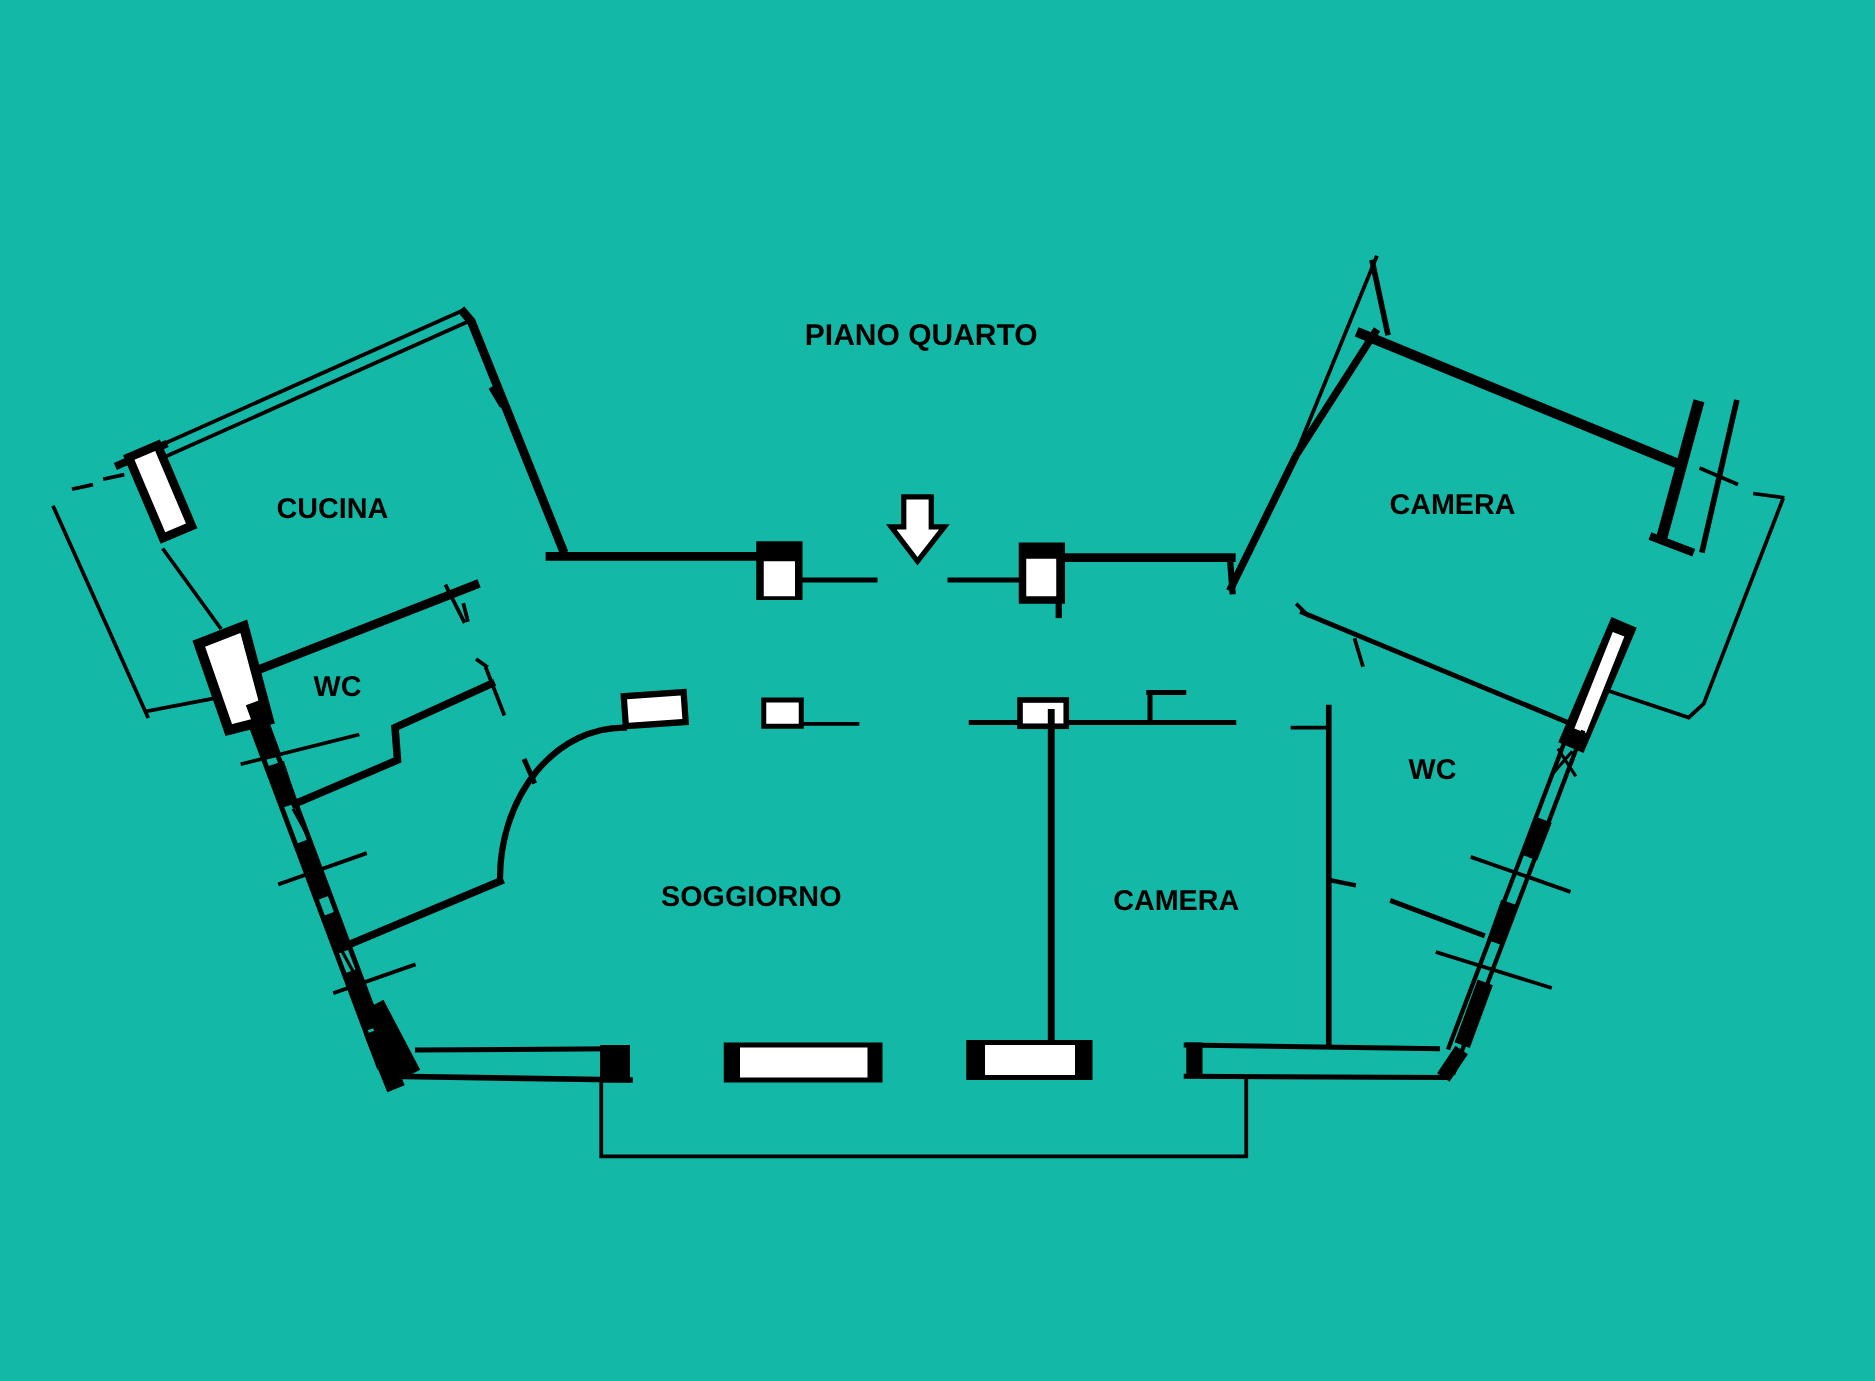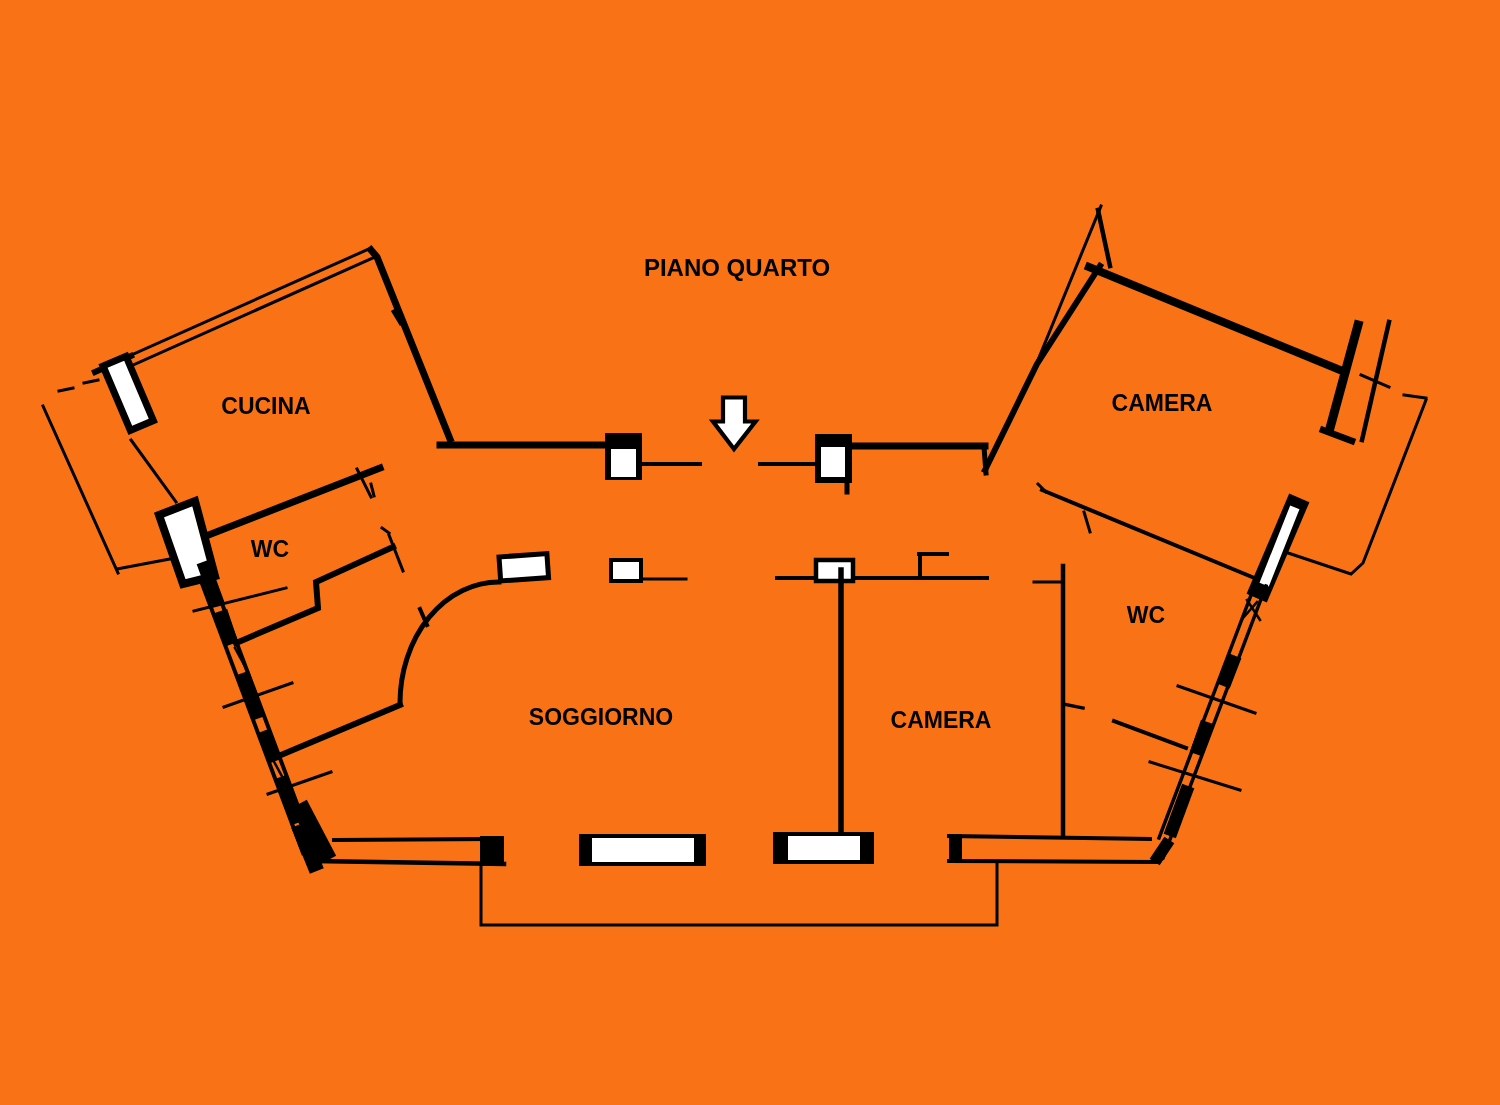--- a/index.html
+++ b/index.html
@@ -1,16 +1,16 @@
 <!DOCTYPE html>
 <html><head>
 <meta charset="utf-8">
 <style>
 html,body{margin:0;padding:0;background:#fff;}
-.page{position:relative;width:1500px;height:1105px;background:#f97316;overflow:hidden;}
+.page{position:relative;width:1500px;height:1105px;background:#14b8a6;overflow:hidden;}
 svg{position:absolute;left:0;top:0;}
 text{font-family:"Liberation Sans",sans-serif;font-weight:bold;fill:#000;}
 </style>
 </head>
 <body>
 <div class="page">
 <svg width="1500" height="1105" viewBox="0 0 1500 1105">
 <g stroke="#000" fill="none" stroke-linecap="square">
 
 <text x="737" y="276" font-size="24" text-anchor="middle" stroke="none" fill="#000">PIANO QUARTO</text>

